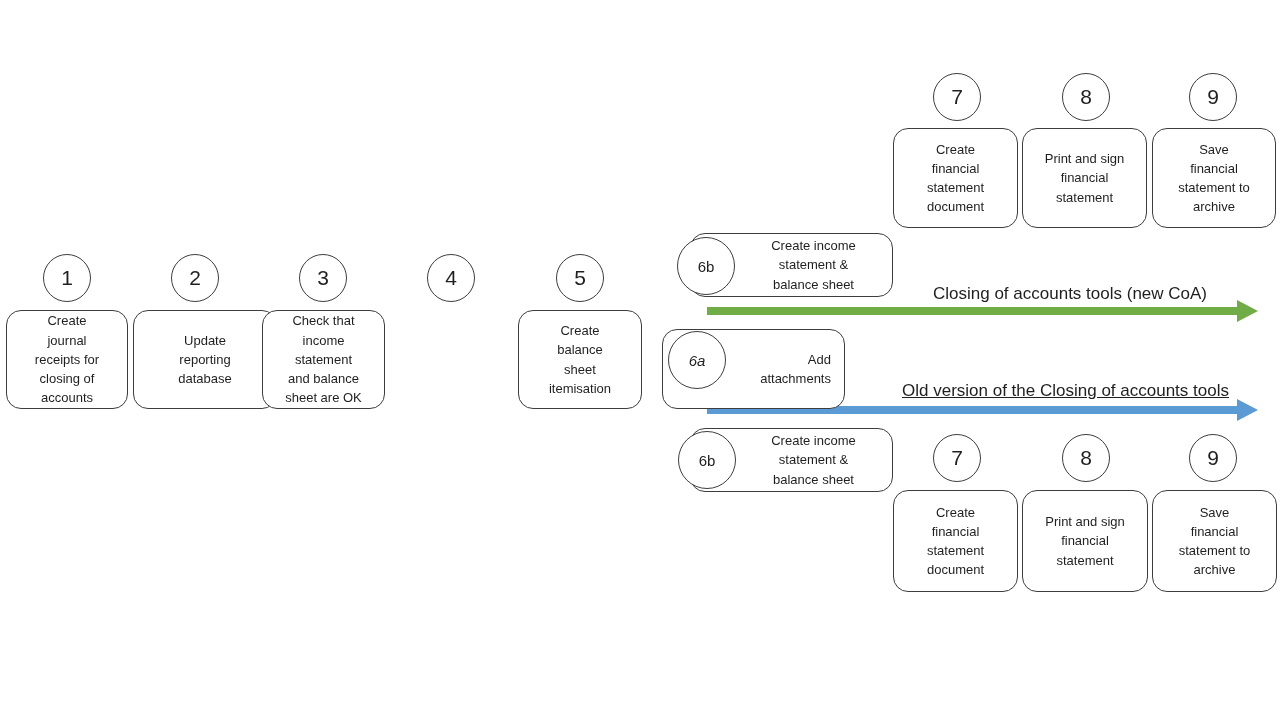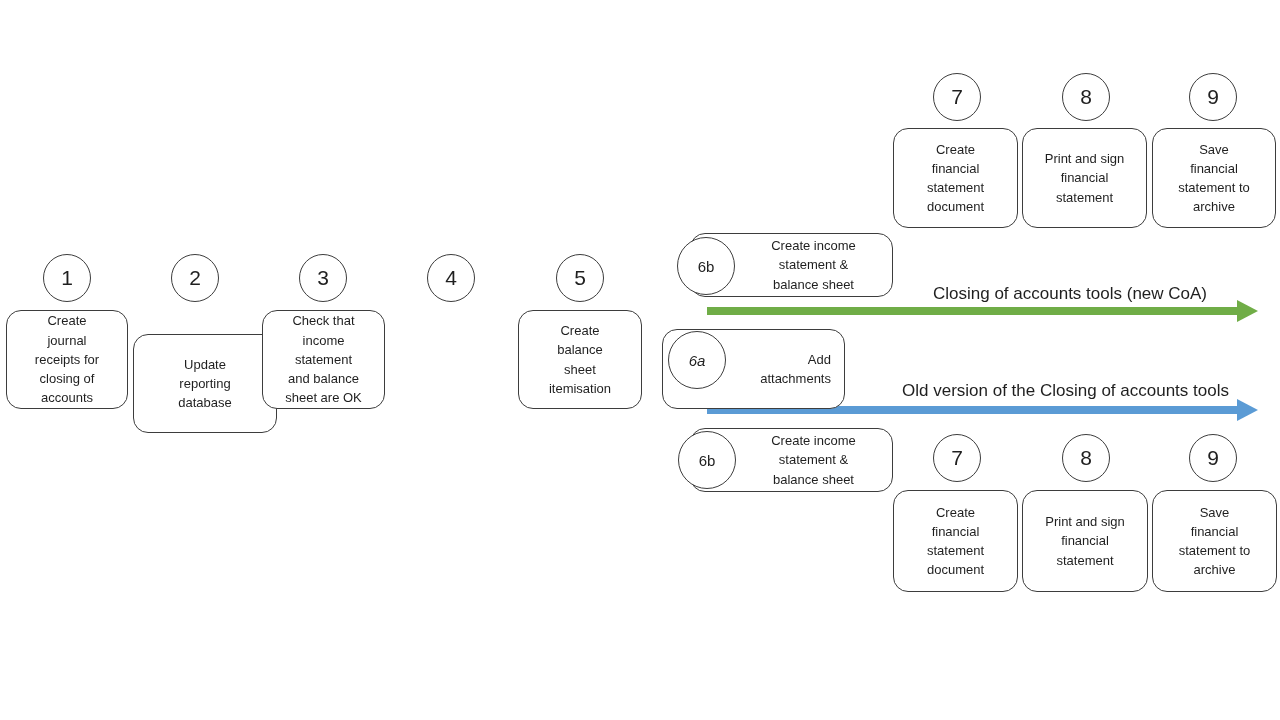--- a/index.html
+++ b/index.html
@@ -88,21 +88,21 @@
     <span>Create
 journal
 receipts for
 closing of
 accounts</span>
   </div>
 
   <div class="circle small-num" style="left:171px; top:254px;">
     <span>2</span>
   </div>
-  <div class="box" style="left:133px; top:310px; width:144px; height:99px;margin-top:24px;">
+  <div class="box" style="left:133px; top:310px; width:144px; height:99px;">
     <span>Update
 reporting
 database</span>
   </div>
 
   <div class="circle small-num" style="left:299px; top:254px;">
     <span>3</span>
   </div>
   <div class="box" style="left:262px; top:310px; width:123px; height:99px;">
     <span>Check that
@@ -169,21 +169,21 @@
   </div>
 
   <div class="box right-align" style="left:662px; top:329px; width:183px; height:80px;padding-left:27px;">
     <span>Add
 attachments</span>
   </div>
   <div class="circle big-num" style="left:668px; top:331px;font-style:italic;">
     <span>6a</span>
   </div>
 
-  <div class="arrow-label" style="left:902px; top:381px; width:306px;">Old version of the Closing of accounts tools</div>
+  <div class="arrow-label" style="left:902px; top:381px; width:306px;text-decoration:underline;">Old version of the Closing of accounts tools</div>
   <div class="arrow-bar blue-bar" style="left:707px; top:406px; width:530px;"></div>
   <div class="arrow-head blue-head" style="left:1237px; top:399px;"></div>
 
   <div class="box" style="left:690px; top:428px; width:203px; height:64px; padding-left:50px;">
     <span>Create income
 statement &amp;
 balance sheet</span>
   </div>
   <div class="circle big-num" style="left:678px; top:431px;">
     <span>6b</span>

